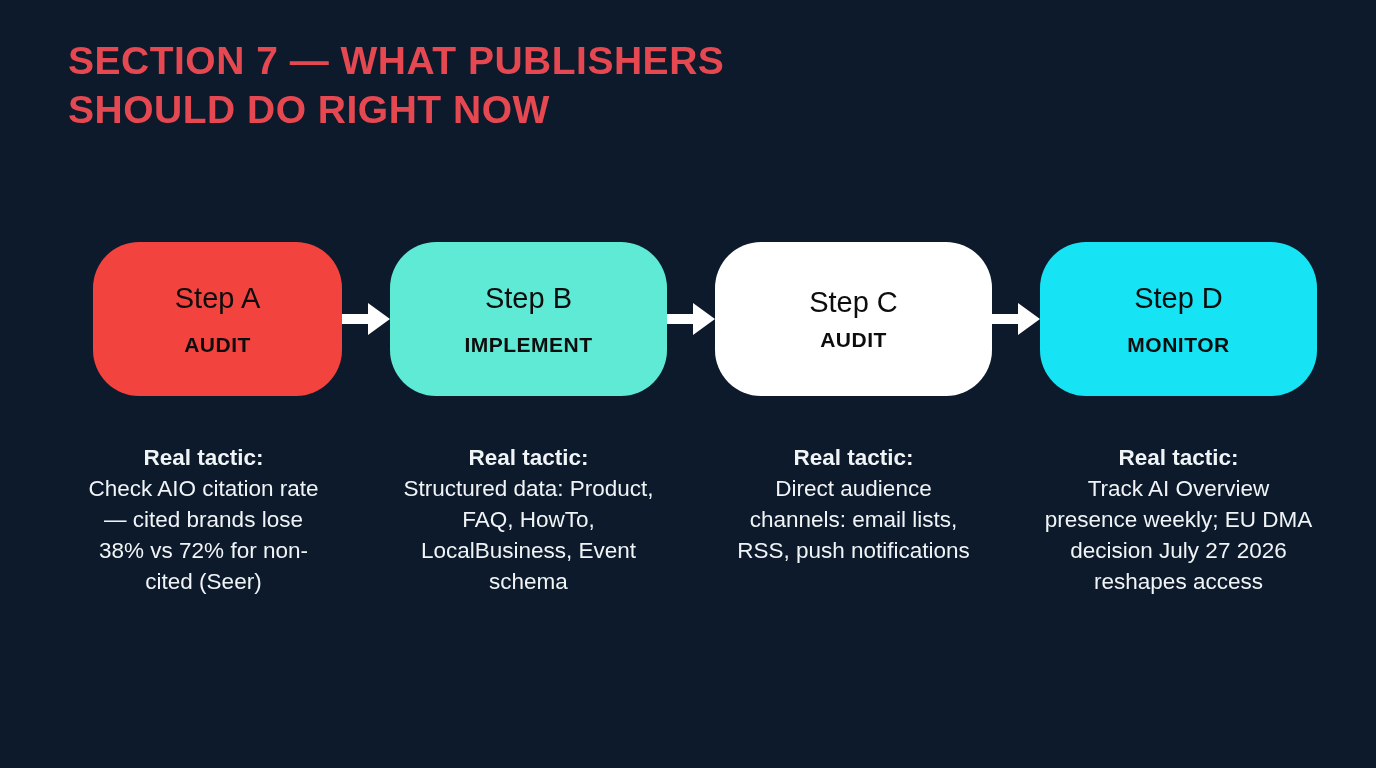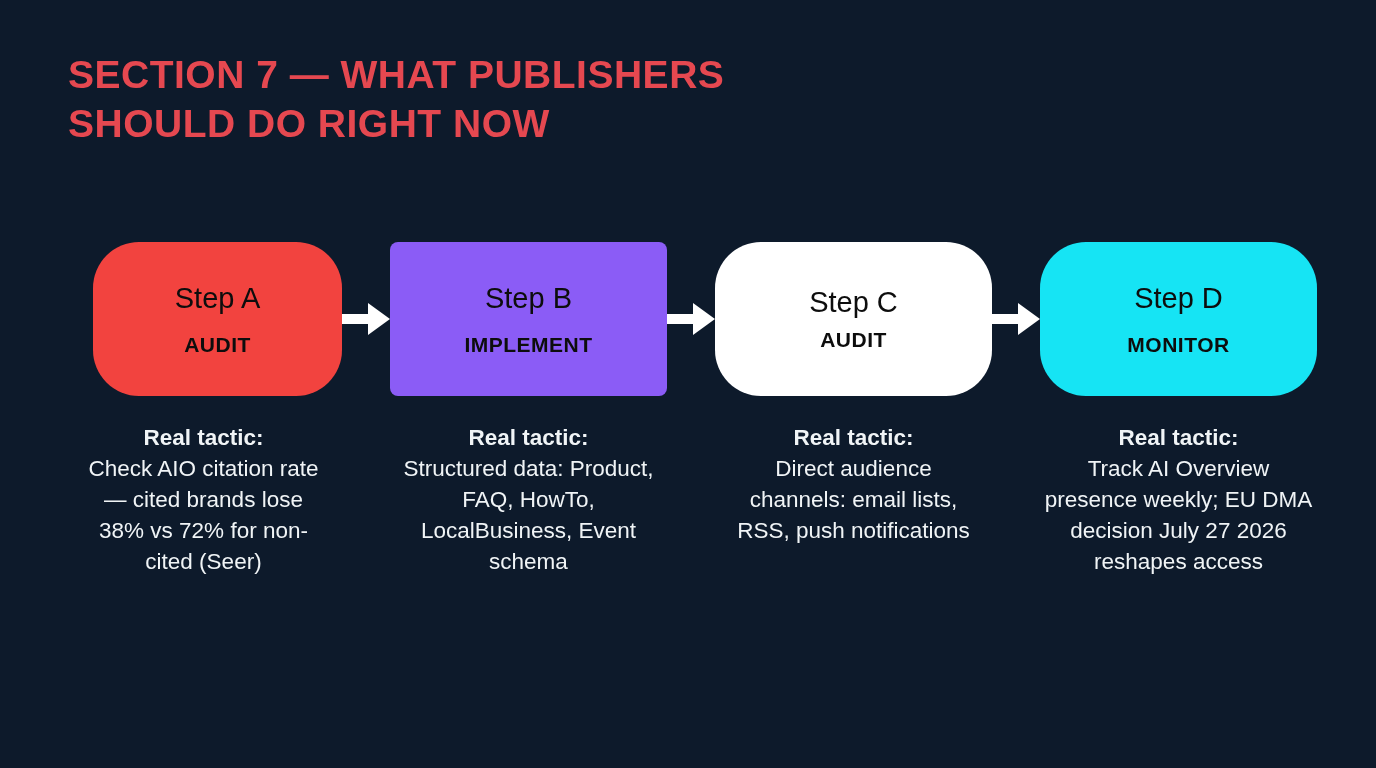--- a/index.html
+++ b/index.html
@@ -8,21 +8,21 @@
     background: #0d1a2b;
     font-family: "Liberation Sans", "DejaVu Sans", sans-serif;
     position: relative;
   }
   .slide { position: absolute; inset: 0; }
 
   
   .title {
     position: absolute;
     left: 68px;
-    top: 50px;
+    top: 36px;
     color: #e54850;
     font-size: 39px;
     line-height: 49px;
     letter-spacing: 0.5px;
   }
   .title .t1 { font-weight: 600; display: block; }
   .title .t2 { font-weight: 800; display: block; }
 
   
   .flow {
@@ -55,21 +55,21 @@
   }
   .arrow-cell svg { display: block; }
 
   .tactic {
     grid-row: 2;
     text-align: center;
     color: #f0f4f6;
     font-size: 22.5px;
     line-height: 31px;
   }
-  .tactic .tactic-label { font-weight: 700; display: block; }
+  .tactic .tactic-label { font-weight: 700; display: block; margin-top: 20px; }
   .tactic p { margin: 0 auto; font-weight: 400; }
   .tactic.t-a p { max-width: 240px; }
   .tactic.t-b p { max-width: 258px; }
   .tactic.t-c p { max-width: 246px; }
   .tactic.t-d p { max-width: 268px; }
 
   .c1 { grid-column: 1; }
   .c2 { grid-column: 2; }
   .c3 { grid-column: 3; }
   .c4 { grid-column: 4; }
@@ -94,21 +94,21 @@
       <span class="step-action">AUDIT</span>
     </div>
 
     <div class="arrow-cell c2">
       <svg width="48" height="36" viewBox="0 0 48 36">
         <rect x="0" y="13" width="27" height="10" fill="#ffffff"></rect>
         <polygon points="26,2 48,18 26,34" fill="#ffffff"></polygon>
       </svg>
     </div>
 
-    <div class="step-box c3" style="background: #8b5cf6; border-radius: 8px;">
+    <div class="step-box c3" style="background: #5eead4;">
       <span class="step-label">Step B</span>
       <span class="step-action">IMPLEMENT</span>
     </div>
 
     <div class="arrow-cell c4">
       <svg width="48" height="36" viewBox="0 0 48 36">
         <rect x="0" y="13" width="27" height="10" fill="#ffffff"></rect>
         <polygon points="26,2 48,18 26,34" fill="#ffffff"></polygon>
       </svg>
     </div>

